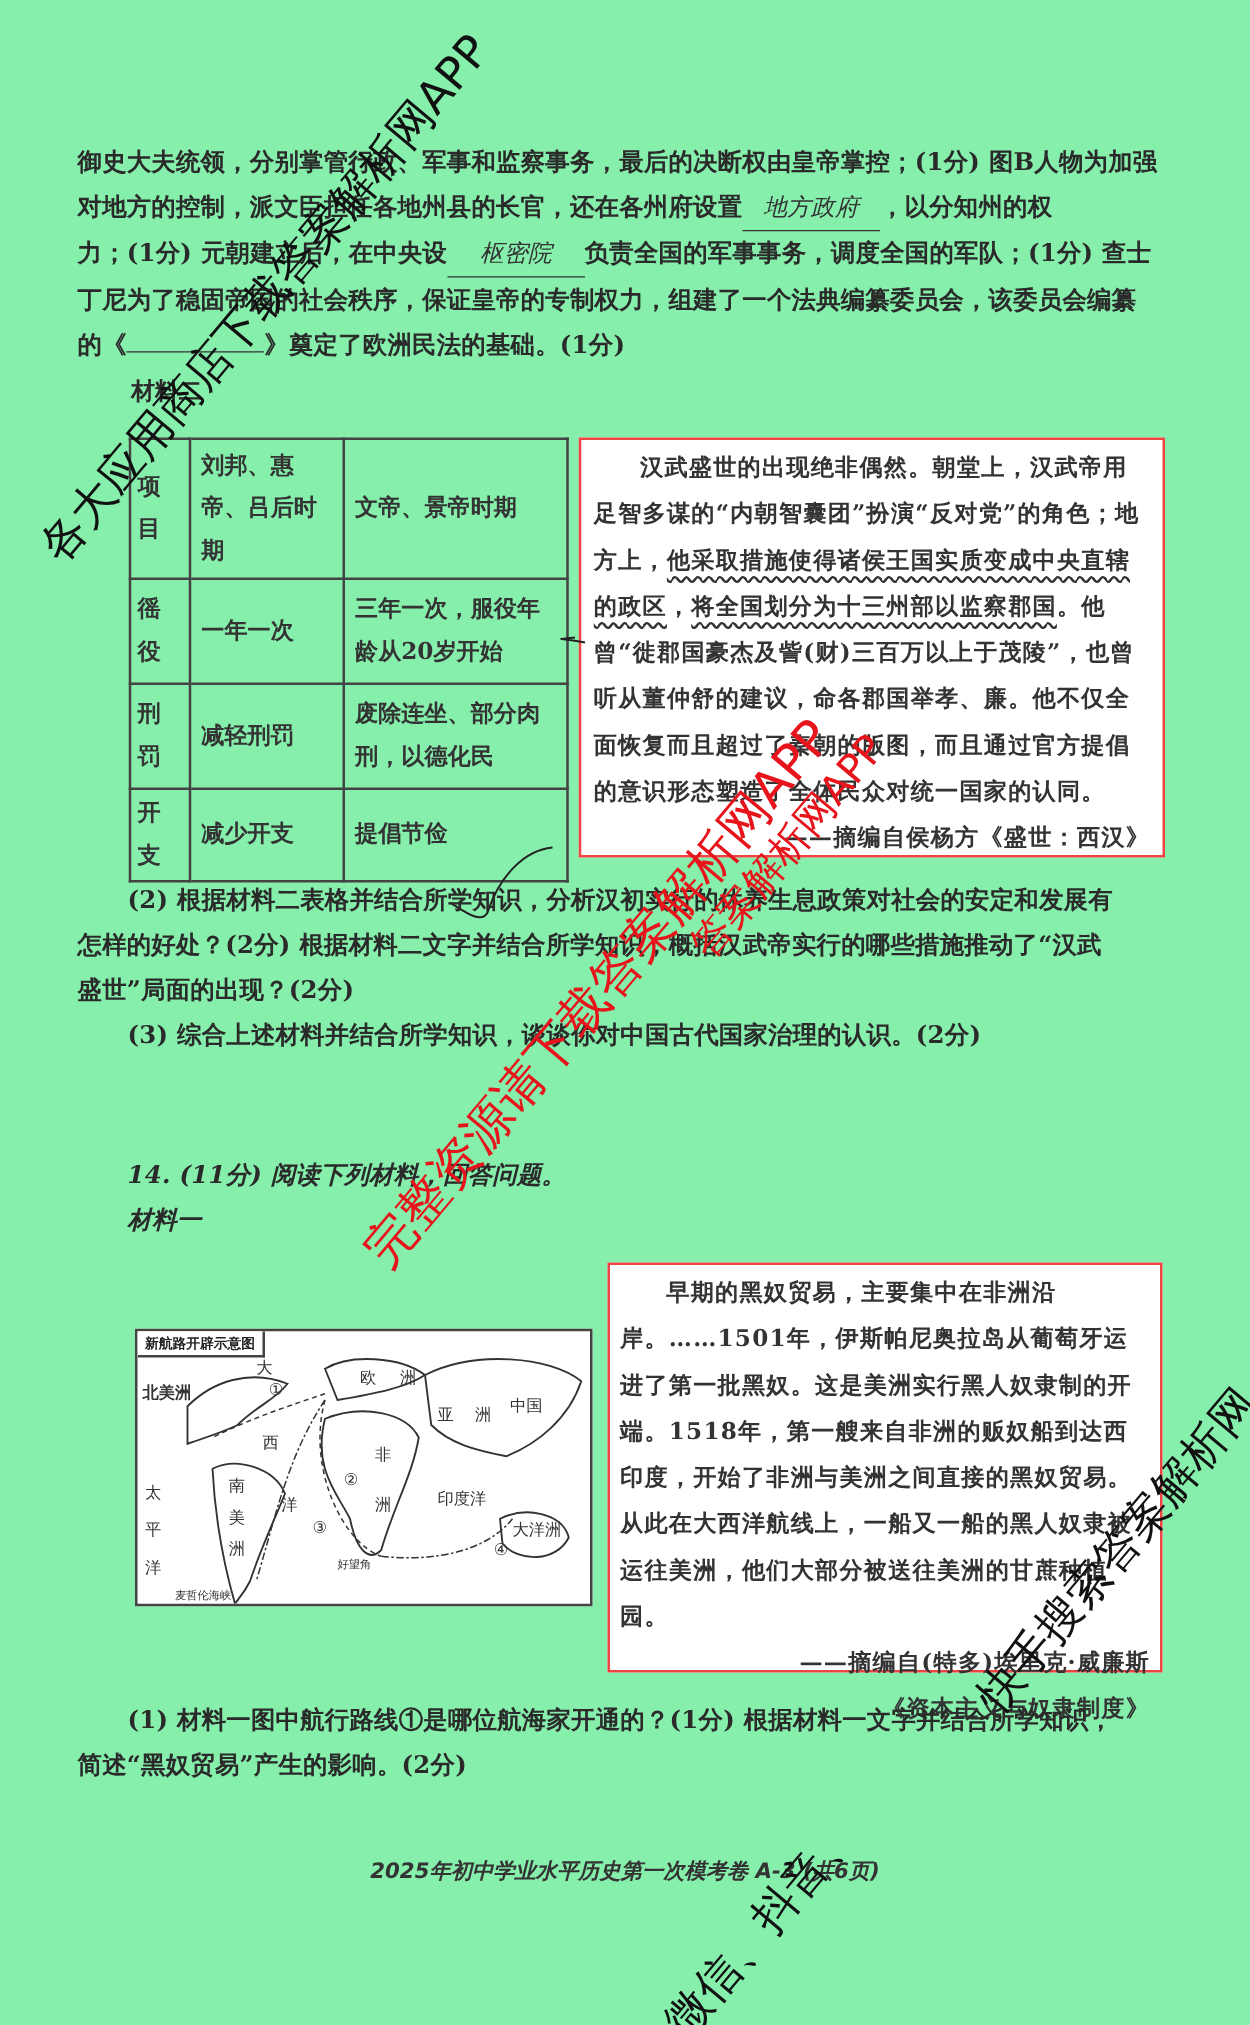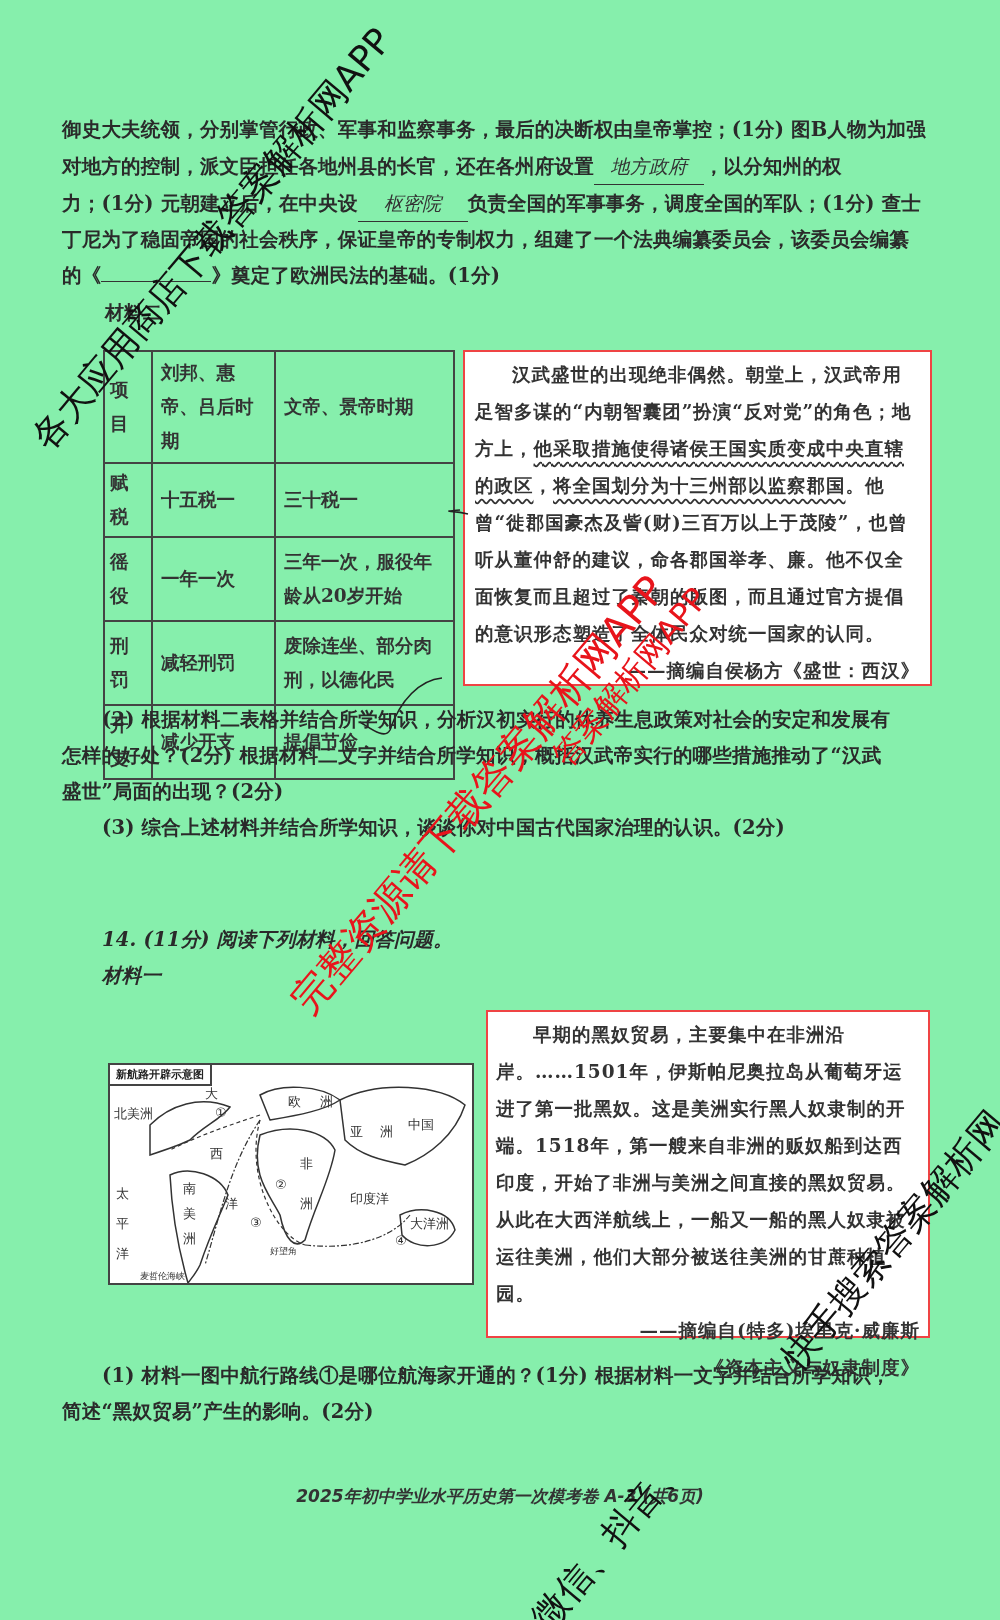--- a/index.html
+++ b/index.html
@@ -67,25 +67,20 @@
 
   <div class="label" style="left:105px; top:300px;">材料二</div>
 
   <table class="m2">
     <tbody>
         <tr class="h">
       <td class="c0">项目</td>
       <td class="c1">刘邦、惠帝、吕后时期</td>
       <td>文帝、景帝时期</td>
     </tr>
-    <tr class="r1">
-      <td class="c0">赋税</td>
-      <td class="c1">十五税一</td>
-      <td>三十税一</td>
-    </tr>
     <tr class="r2">
       <td class="c0">徭役</td>
       <td class="c1">一年一次</td>
       <td>三年一次，服役年龄从20岁开始</td>
     </tr>
     <tr class="r3">
       <td class="c0">刑罚</td>
       <td class="c1">减轻刑罚</td>
       <td>废除连坐、部分肉刑，以德化民</td>
     </tr>
@@ -133,21 +128,21 @@
       <path d="M230 35 C 270 15, 330 20, 355 40 C 345 70, 320 90, 295 100 C 270 95, 250 90, 235 75 Z" fill="none" stroke="#333" stroke-width="1.5"></path>
 
       <path d="M290 150 C 310 140, 340 145, 345 165 C 335 185, 305 185, 292 170 Z" fill="none" stroke="#333" stroke-width="1.5"></path>
 
       <path d="M150 50 C 120 60, 90 70, 60 85" stroke="#333" stroke-width="1.2" fill="none" stroke-dasharray="4 3"></path>
       <path d="M150 55 C 120 100, 110 150, 95 200" stroke="#333" stroke-width="1.2" fill="none" stroke-dasharray="6 2 2 2"></path>
       <path d="M150 55 C 135 110, 165 170, 195 180" stroke="#333" stroke-width="1.2" fill="none" stroke-dasharray="4 3"></path>
       <path d="M195 180 C 240 185, 280 175, 300 150" stroke="#333" stroke-width="1.2" fill="none" stroke-dasharray="6 2 2 2"></path>
     </svg>
     <div class="map-title">新航路开辟示意图</div>
-    <span class="map-lbl" style="left:4px; top:40px;">北美洲</span>
+    <span class="map-lbl" style="left:4px; top:40px;font-weight:bold;">北美洲</span>
     <span class="map-lbl" style="left:95px; top:20px;">大</span>
     <span class="map-lbl" style="left:100px; top:80px;">西</span>
     <span class="map-lbl" style="left:115px; top:130px;">洋</span>
     <span class="map-lbl" style="left:178px; top:28px;">欧</span>
     <span class="map-lbl" style="left:210px; top:28px;">洲</span>
     <span class="map-lbl" style="left:240px; top:58px;">亚</span>
     <span class="map-lbl" style="left:270px; top:58px;">洲</span>
     <span class="map-lbl" style="left:298px; top:51px;">中国</span>
     <span class="map-lbl" style="left:190px; top:90px;">非</span>
     <span class="map-lbl" style="left:190px; top:130px;">洲</span>

